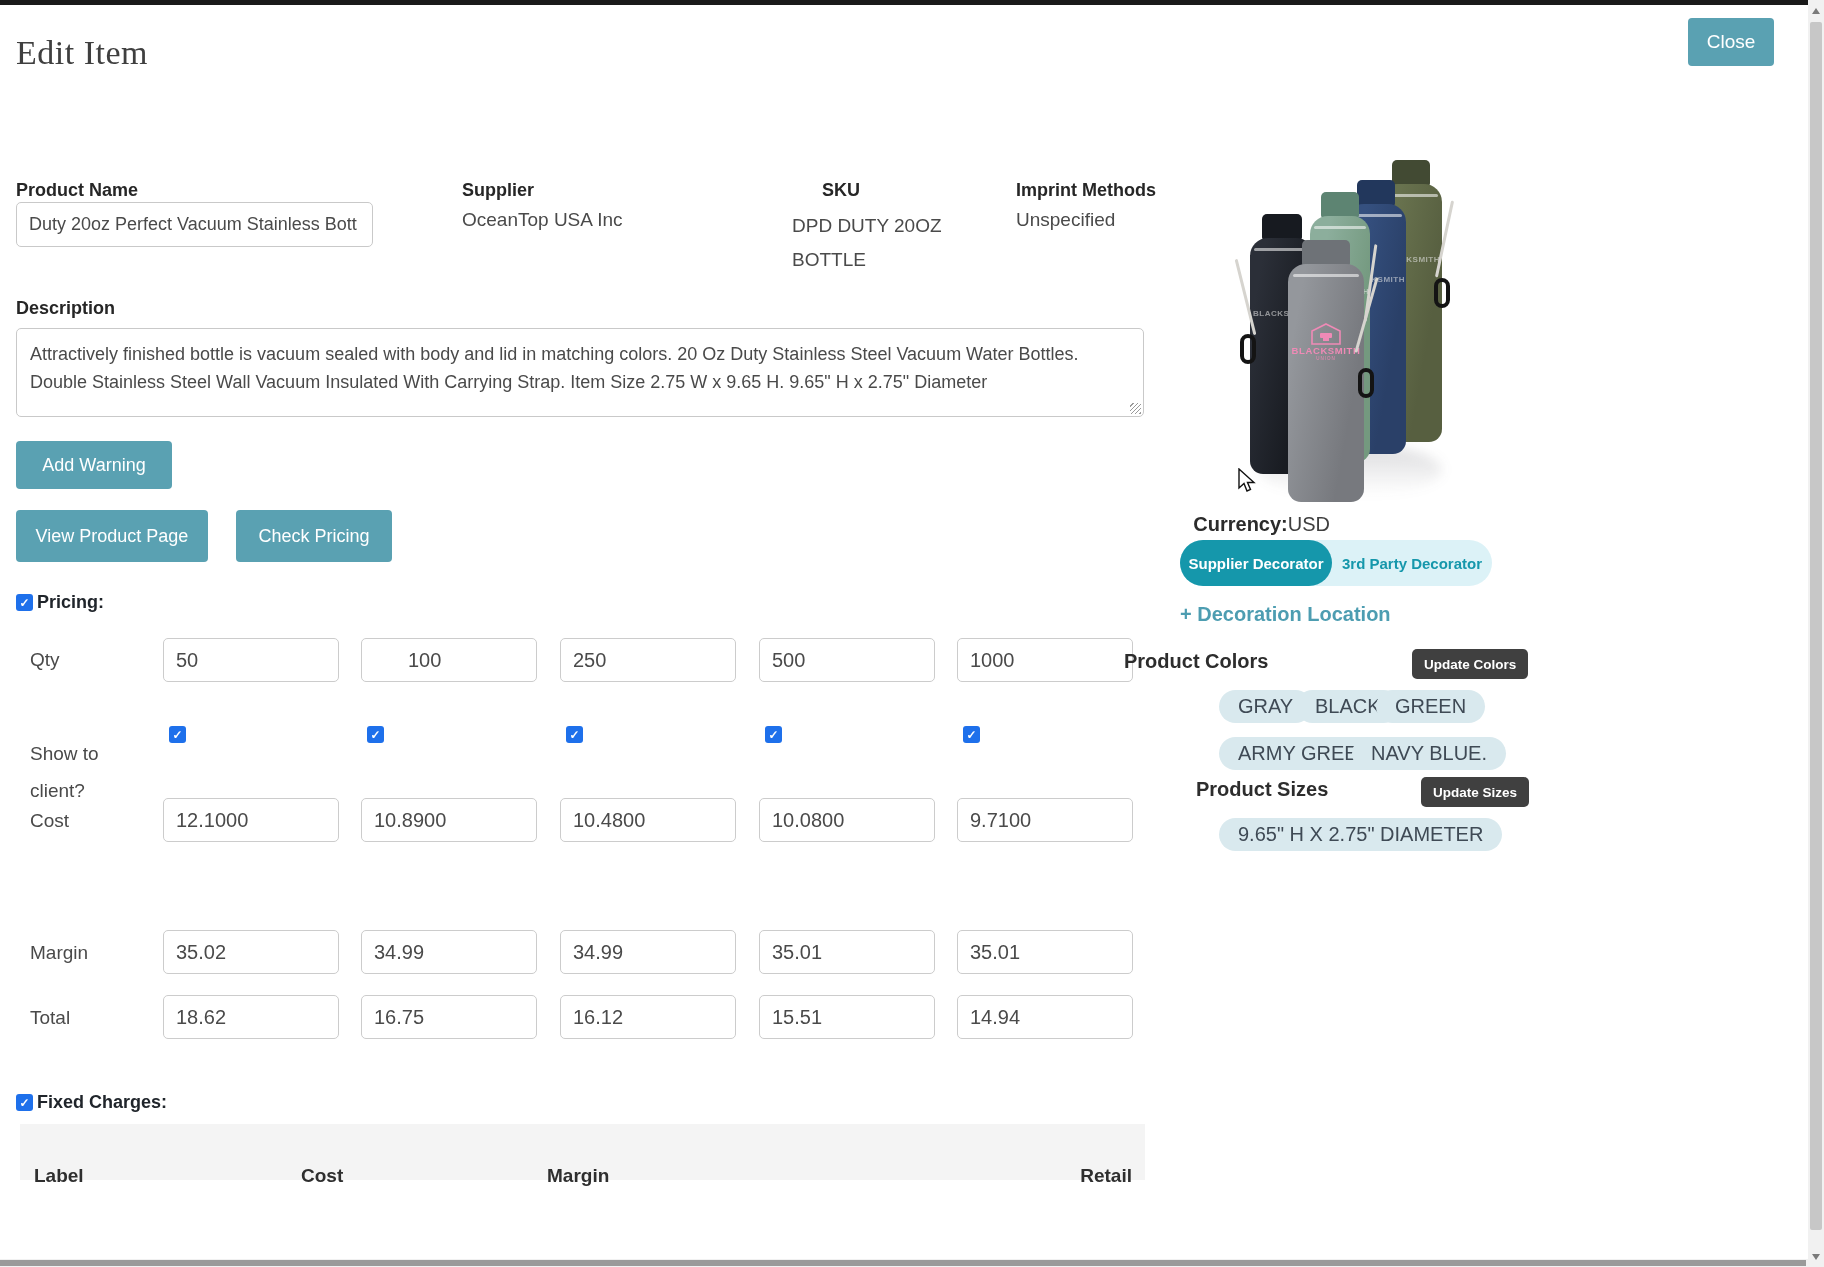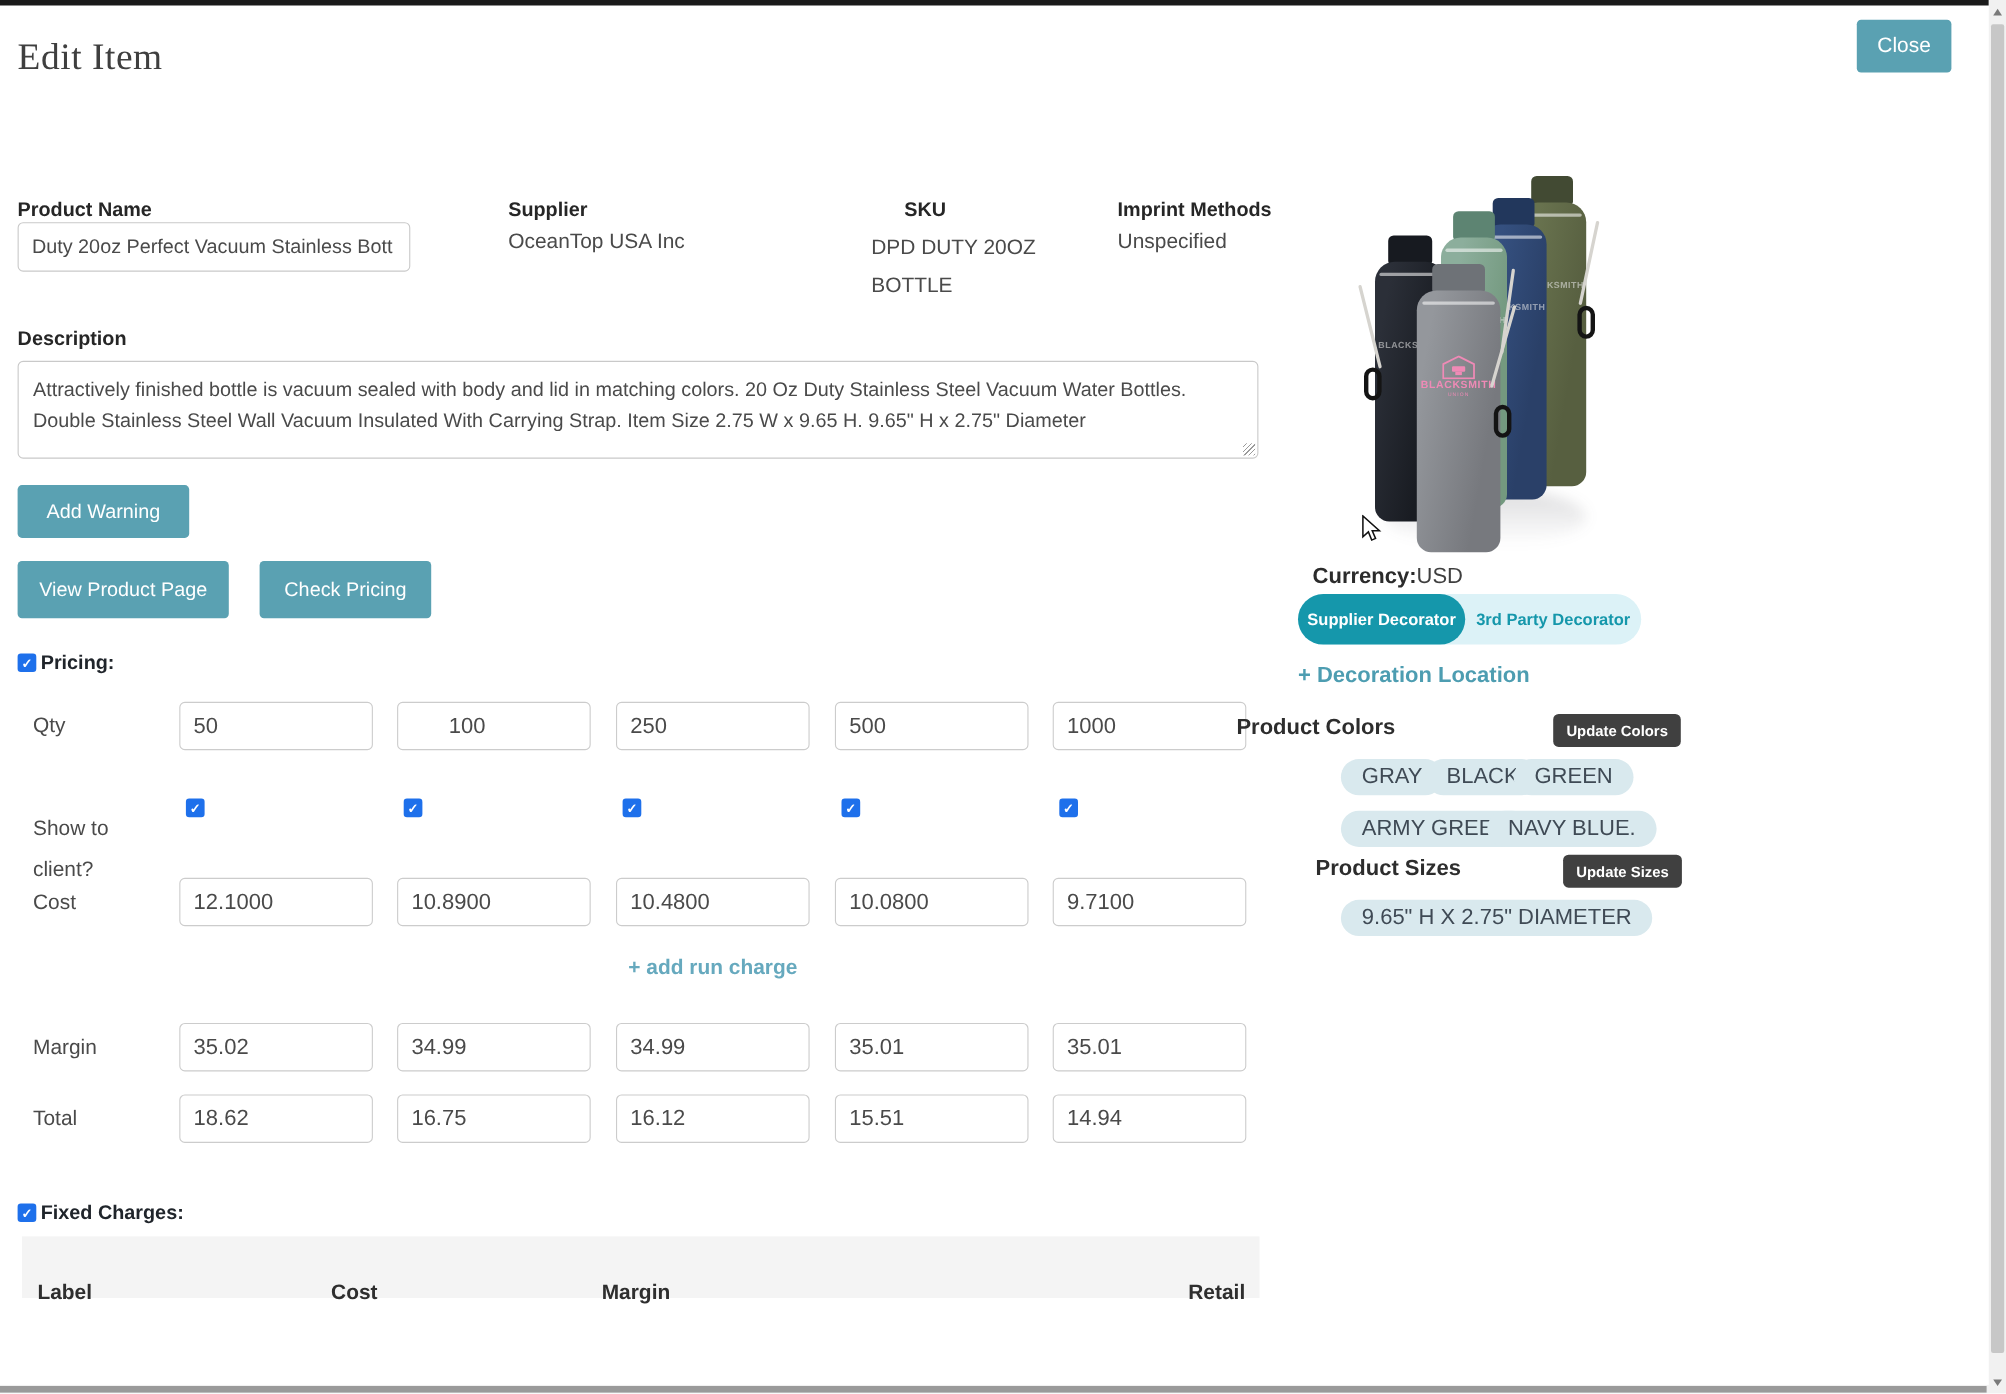--- a/index.html
+++ b/index.html
@@ -178,21 +178,20 @@
     <input class="pin" style="top: 357px;" value="15.51">
   </div>
   <div class="pcol" style="left:957px;">
     <input class="pin" style="top: 0px;" value="1000">
     <span class="cbx">✓</span>
     <input class="pin" style="top: 160px;" value="9.7100">
     <input class="pin" style="top: 292px;" value="35.01">
     <input class="pin" style="top: 357px;" value="14.94">
   </div>
 
-  <div class="add-link" style="left:163px; top:869px; width:970px; text-align:center;">+ add run charge</div>
 
   <div class="section-head" style="left:16px; top:1092px;">
     <span class="cbx">✓</span>
     <span class="t">Fixed Charges:</span>
   </div>
   <div class="fc-header">
     <span class="fc-h-label">Label</span>
     <span class="fc-h-cost">Cost</span>
     <span class="fc-h-margin">Margin</span>
     <span class="fc-h-retail">Retail</span>

